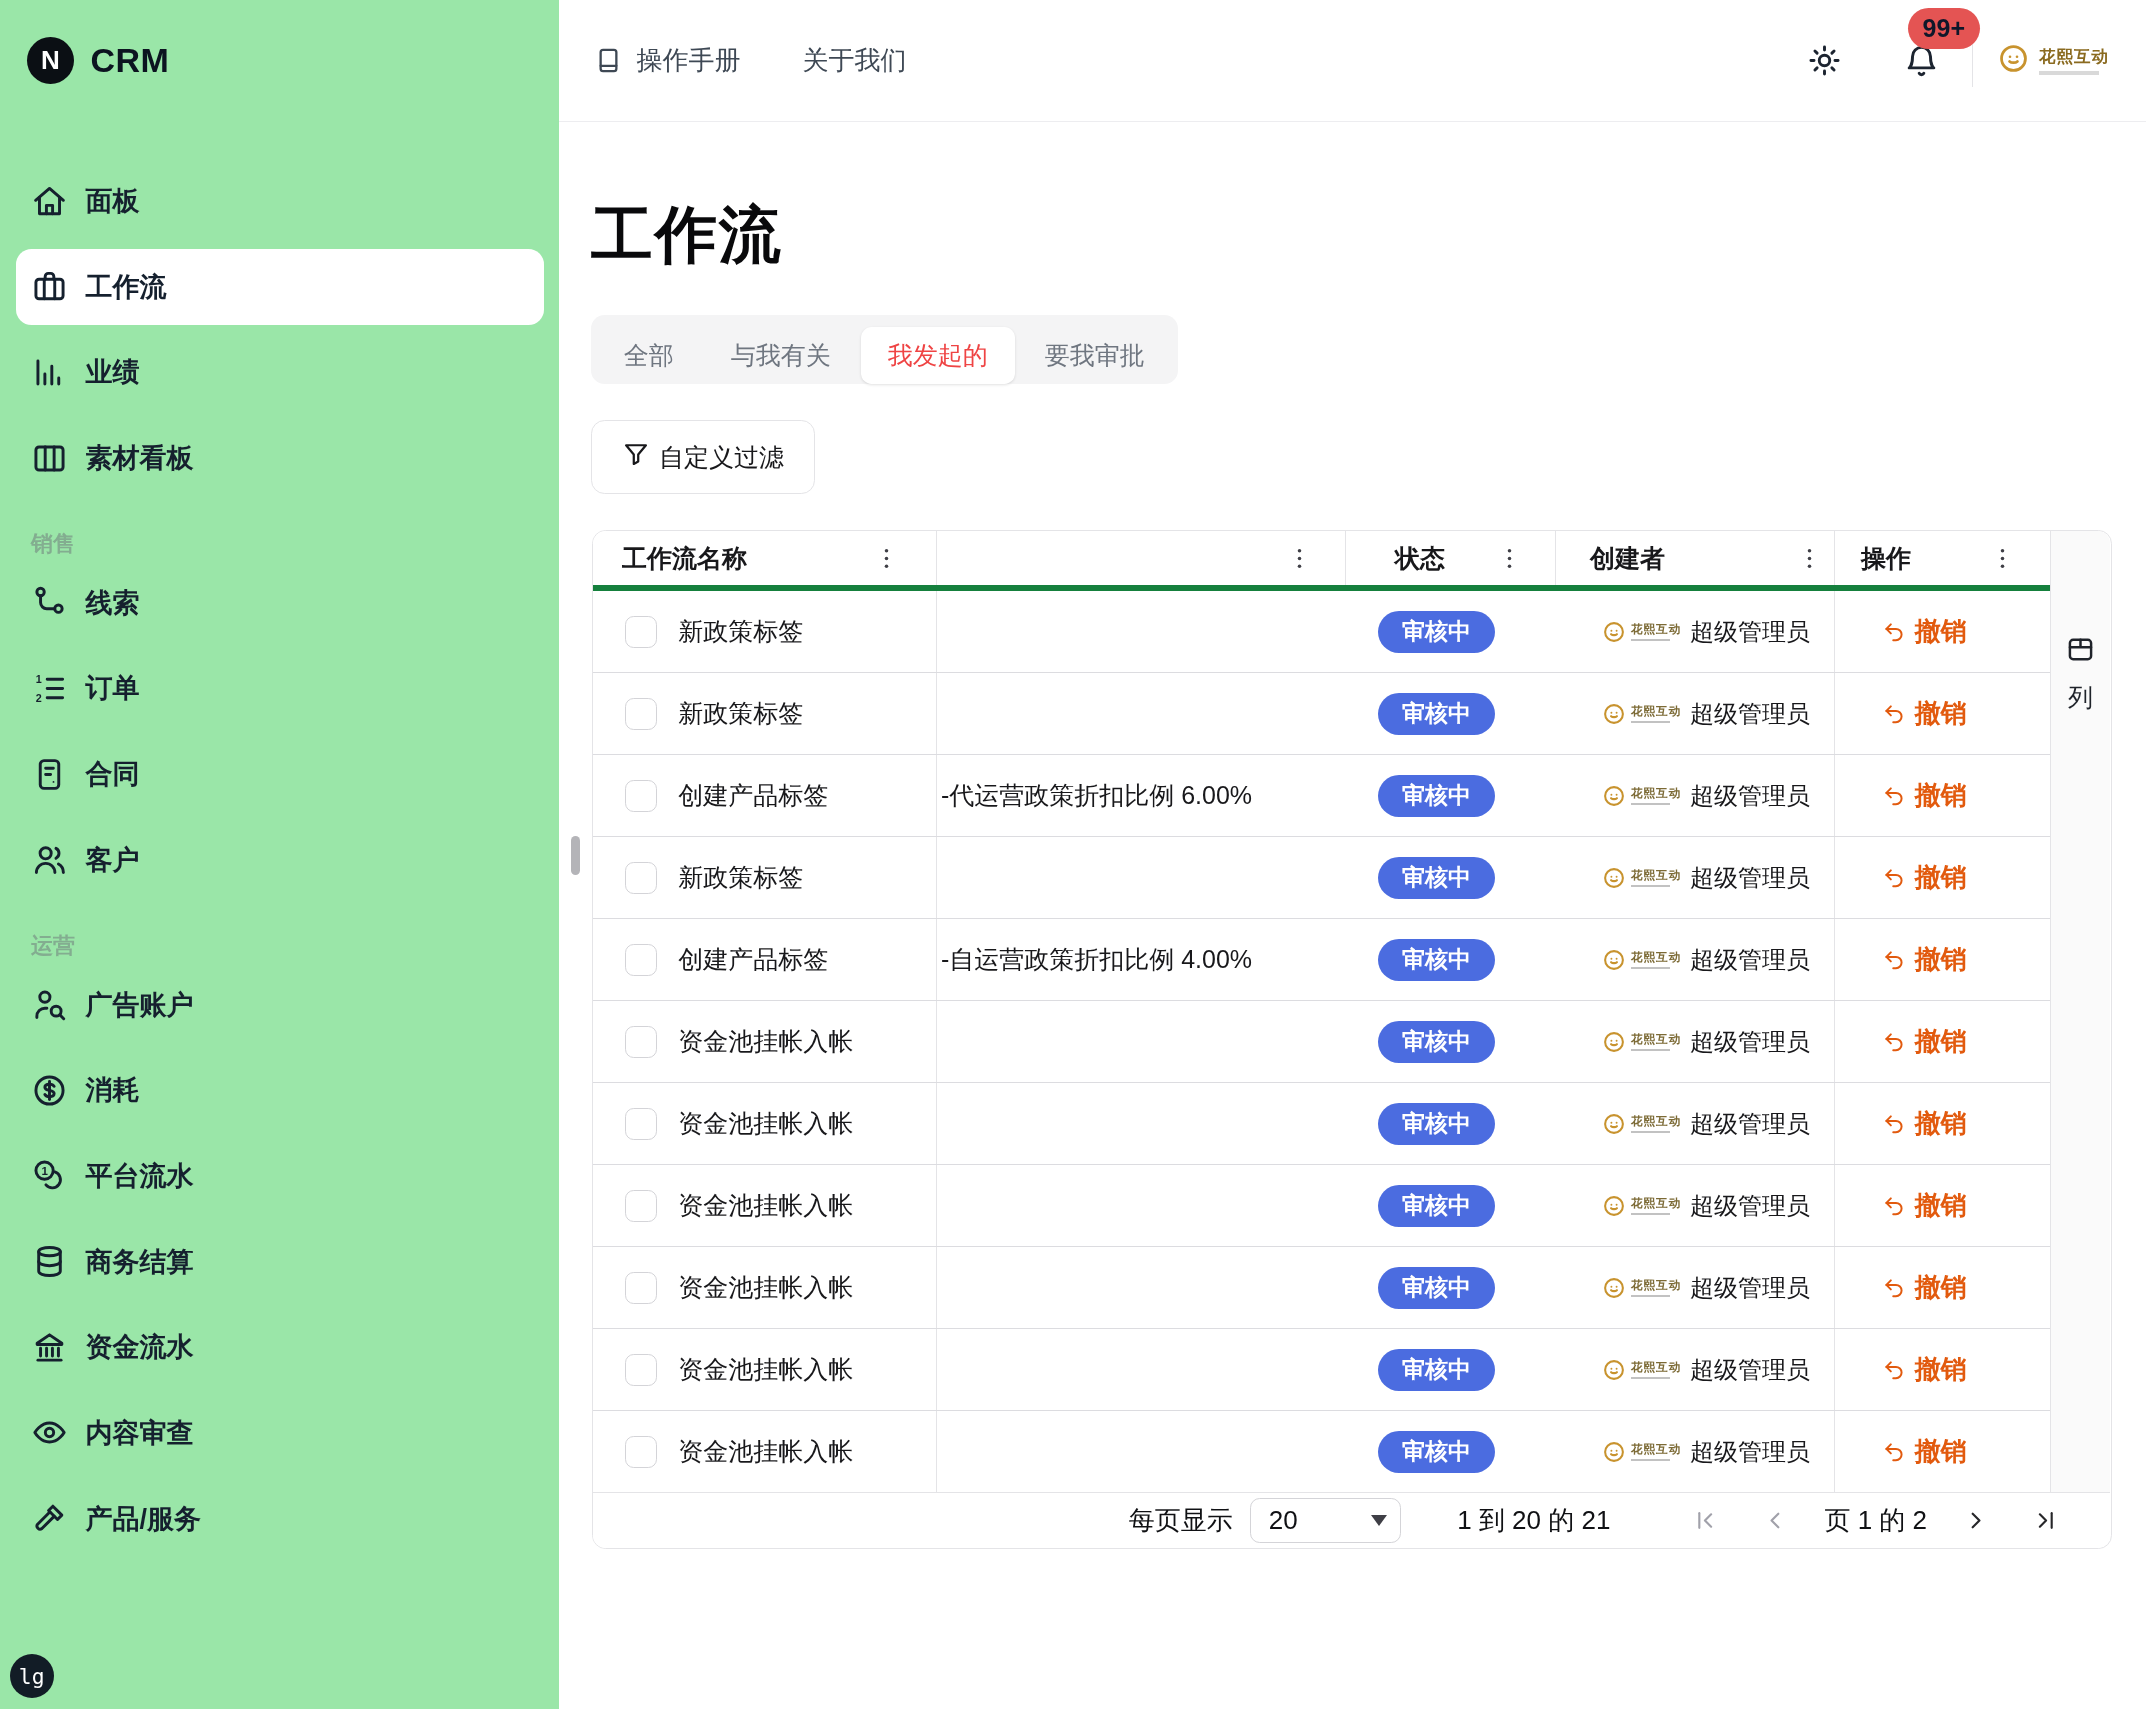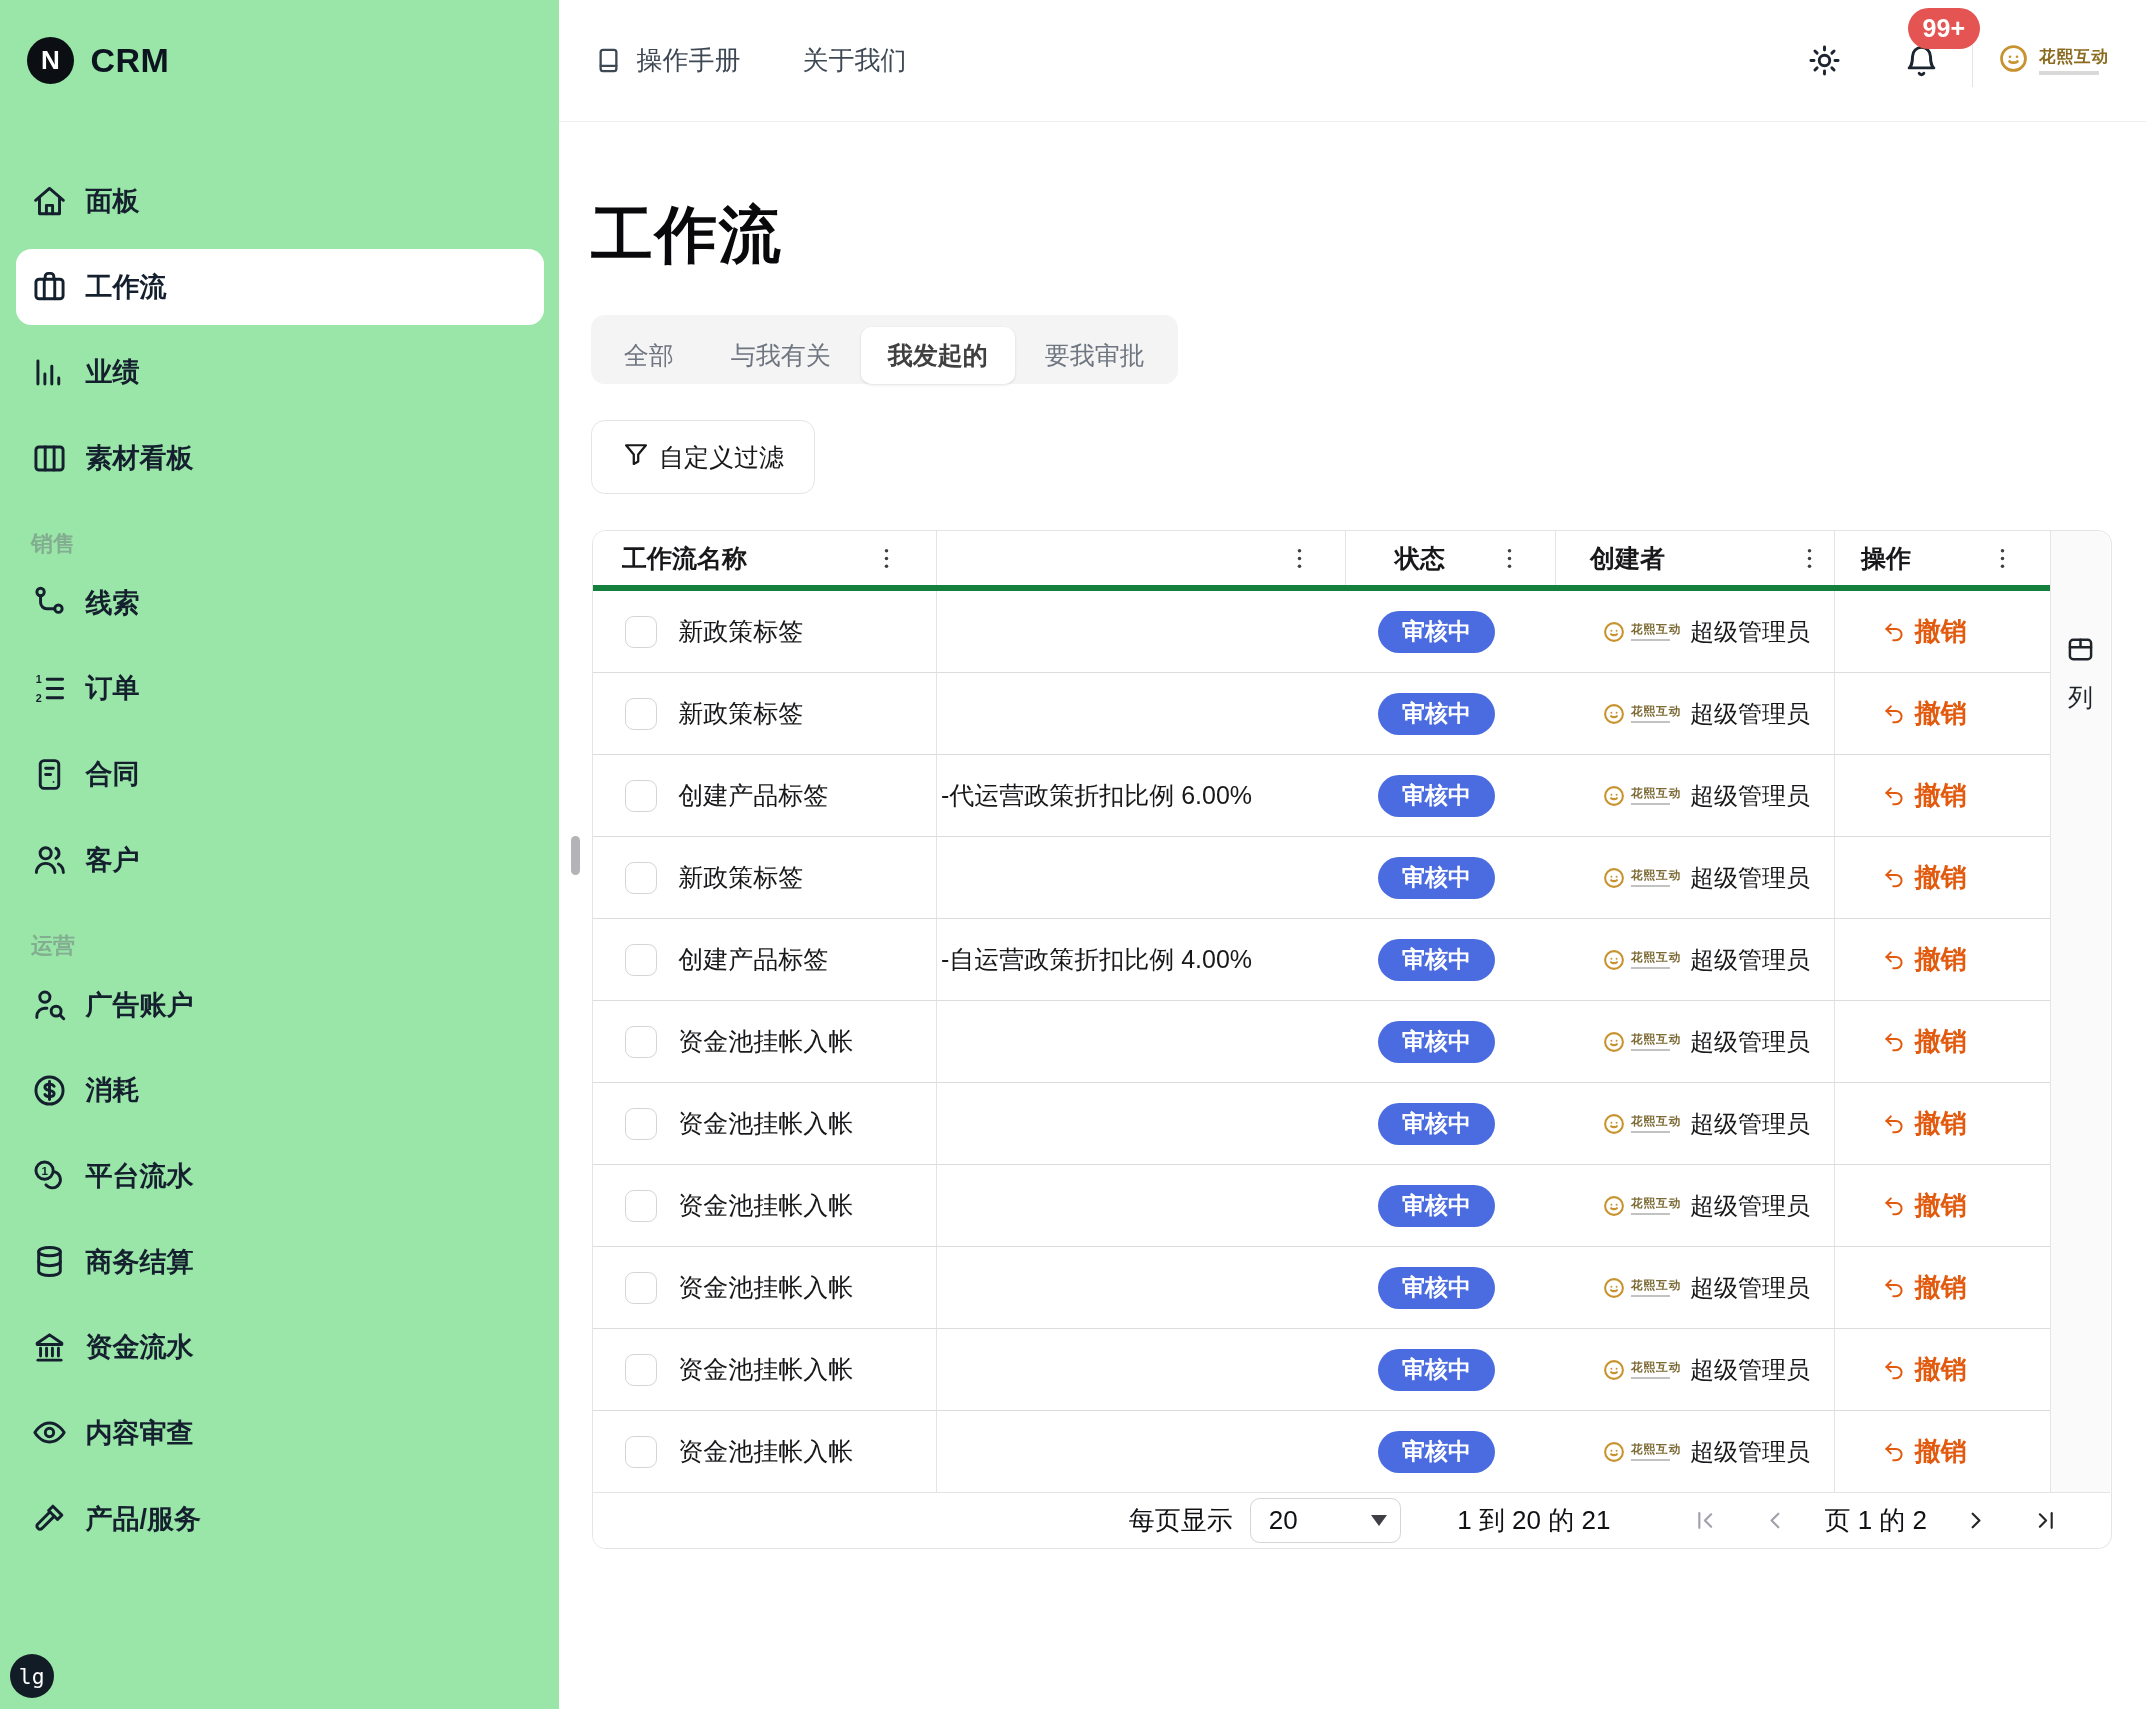--- a/index.html
+++ b/index.html
@@ -27,36 +27,36 @@
   
   .main { position:absolute; left:559px; top:0; right:0; bottom:0; background:#fff; }
   .topbar { height:122px; border-bottom:1px solid #ededf0; display:flex; align-items:center; padding:0 37px 0 35px; }
   .topbar-link { display:flex; align-items:center; gap:13.6px; font-size:26px; color:#3e4854; cursor:pointer; }
   .topbar-link + .topbar-link { margin-left:62px; }
   .tb-icon { width:29px; height:29px; }
   .topbar-right { margin-left:auto; display:flex; align-items:center; }
   .icon-btn { width:43px; height:43px; color:#1c2430; display:flex; align-items:center; justify-content:center; cursor:pointer; }
   .icon-btn svg { width:37px; height:37px; }
   .bell-wrap { position:relative; margin-left:54px; }
-  .badge99 { position:absolute; top:-31px; left:7.8px; background:#E45453; color:#ffffff; border-radius:21.3px;
+  .badge99 { position:absolute; top:-31px; left:7.8px; background:#E45453; color:#0f172a; border-radius:21.3px;
     padding:0 14.6px; height:41px; line-height:41px; font-size:25px; font-weight:700; }
   .tb-divider { width:1px; height:52px; background:#e4e4e7; margin-left:29px; }
   .brand-chip { display:flex; align-items:center; gap:7.8px; margin-left:23px; color:#C8932E; }
   .brand-chip svg { width:35px; height:35px; }
   .brand-text { display:flex; flex-direction:column; gap:2.9px; }
   .brand-cn { font-size:16.5px; font-weight:700; color:#8a6a1f; letter-spacing:1px; }
   .brand-en { width:60px; height:3.9px; background:#c9c9c9; opacity:.7; }
 
   .content { position:absolute; top:123px; left:0; right:0; bottom:0; }
   .page-title { position:absolute; top:70px; left:32px; font-size:62px; font-weight:800; color:#09090b; letter-spacing:1.9px; }
   .tabs { position:absolute; top:192px; left:32px; height:69px; background:#f4f4f5; border-radius:13.6px;
     display:flex; align-items:flex-end; padding:0 5.8px; gap:3px; }
   .tab { height:57px; display:flex; align-items:center; padding:0 27px; font-size:25px; color:#6f7680;
     border-radius:10.7px; cursor:pointer; white-space:nowrap; }
-  .tab.active { background:#fff; color:#404040; font-weight:700; box-shadow:0 1px 2.9px rgba(0,0,0,.12); }
+  .tab.active { background:#fff; color:#ef4444; font-weight:400; box-shadow:0 1px 2.9px rgba(0,0,0,.12); }
   .filter-btn { position:absolute; top:297px; left:32px; height:74px; padding:0 30px; display:flex; align-items:center;
     gap:9px; background:#fff; border:1px solid #e4e4e7; border-radius:13.6px; font-size:25px; font-weight:500;
     color:#18181b; cursor:pointer; }
   .filter-btn svg { width:28px; height:28px; }
 
   
   .card { position:absolute; top:407px; left:33px; width:1520px; height:1019px; border:1px solid #e4e4e7;
     border-radius:13.6px; background:#fff; display:grid; grid-template-columns:1457px 60px;
     grid-template-rows:60px 901px 56px; }
   .thead { grid-area:1/1/2/2; display:grid; grid-template-columns:344px 409px 210px 279px 1fr;

